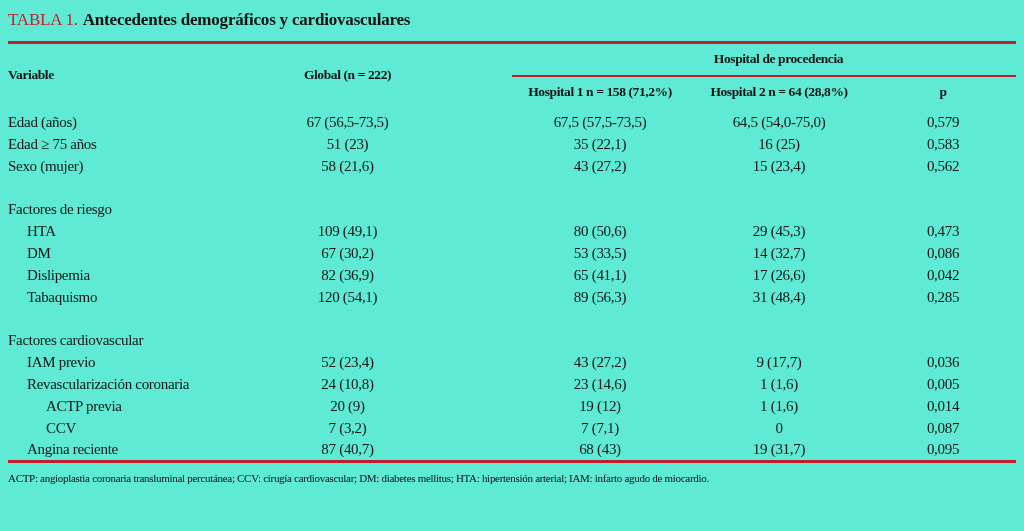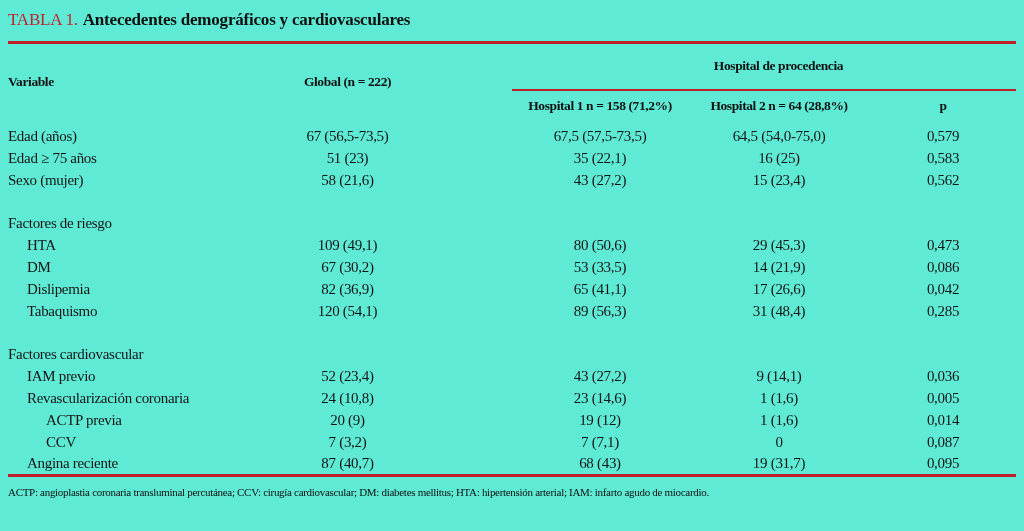--- a/index.html
+++ b/index.html
@@ -32,21 +32,21 @@
   th {
     font-weight: bold;
     font-size: 13.5px;
     letter-spacing: -0.4px;
     padding: 0;
     color: #131313;
     white-space: nowrap;
   }
   .th-var   { text-align: left; vertical-align: middle; }
   .th-global{ text-align: center; vertical-align: middle; padding-right: 102px; }
-  .th-group { text-align: center; vertical-align: middle; height: 47px; padding-left: 29px; border-bottom: 2px solid #bf1f2b; }
+  .th-group { text-align: center; vertical-align: middle; height: 33px; padding-left: 29px; border-bottom: 2px solid #bf1f2b; }
   .th-sub   { text-align: center; vertical-align: middle; height: 31px; }
 
   tbody td {
     font-size: 15px;
     letter-spacing: -0.3px;
     height: 22px;
     padding: 0;
     vertical-align: middle;
     white-space: nowrap;
     color: #161616;
@@ -130,21 +130,21 @@
           <td style="padding-left: 19px;">HTA</td>
           <td class="num c-global">109 (49,1)</td>
           <td class="num">80 (50,6)</td>
           <td class="num">29 (45,3)</td>
           <td class="num">0,473</td>
         </tr>
         <tr>
           <td style="padding-left: 19px;">DM</td>
           <td class="num c-global">67 (30,2)</td>
           <td class="num">53 (33,5)</td>
-          <td class="num">14 (21,9)</td>
+          <td class="num">14 (32,7)</td>
           <td class="num">0,086</td>
         </tr>
         <tr>
           <td style="padding-left: 19px; margin-top: 44px;">Dislipemia</td>
           <td class="num c-global">82 (36,9)</td>
           <td class="num">65 (41,1)</td>
           <td class="num">17 (26,6)</td>
           <td class="num">0,042</td>
         </tr>
         <tr>
@@ -161,21 +161,21 @@
           <td>Factores cardiovascular</td>
           <td class="num c-global"></td>
           <td class="num"></td>
           <td class="num"></td>
           <td class="num"></td>
         </tr>
         <tr>
           <td style="padding-left: 19px;">IAM previo</td>
           <td class="num c-global">52 (23,4)</td>
           <td class="num">43 (27,2)</td>
-          <td class="num">9 (14,1)</td>
+          <td class="num">9 (17,7)</td>
           <td class="num">0,036</td>
         </tr>
         <tr>
           <td style="padding-left: 19px;">Revascularización coronaria</td>
           <td class="num c-global">24 (10,8)</td>
           <td class="num">23 (14,6)</td>
           <td class="num">1 (1,6)</td>
           <td class="num">0,005</td>
         </tr>
         <tr>

